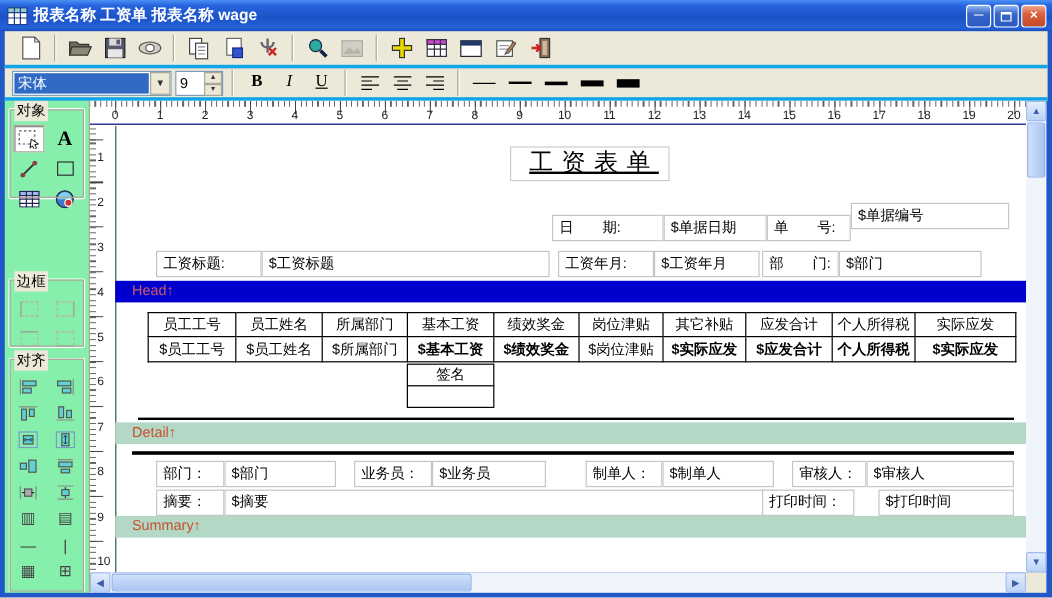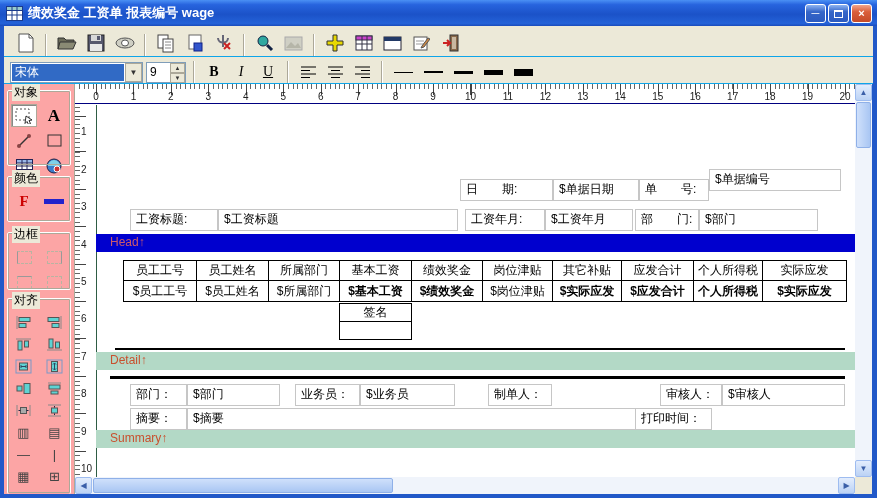--- a/index.html
+++ b/index.html
@@ -17,40 +17,40 @@
     display:flex;align-items:center;padding:0 6px;color:#fff;font-weight:bold;font-size:13px;
   }
   .titlebar .ticon{width:17px;height:15px;margin-right:5px;}
   .winbtns{position:absolute;right:5px;top:4px;display:flex;gap:2px;}
   .wbtn{width:21px;height:19px;border:1px solid #fff;border-radius:3px;color:#fff;
     display:flex;align-items:center;justify-content:center;font-size:11px;line-height:1;
     background:linear-gradient(180deg,#8EB4F2,#3566C8 40%,#2B5AC0);}
   .wbtn.close{background:linear-gradient(180deg,#F2A48B,#DA5F3B 40%,#C44A28);}
   .maxglyph{width:9px;height:8px;border:1px solid #fff;border-top:2px solid #fff;display:block;}
   
-  .tb{position:absolute;left:4px;width:869px;background:#ECE9D8;border-bottom:1px solid #0ea5e9;display:flex;align-items:flex-end;}
+  .tb{position:absolute;left:4px;width:869px;background:#ECE9D8;border-bottom:3px solid #0ea5e9;display:flex;align-items:center;}
   .tb1{top:26px;height:31px;padding-left:8px;gap:2px;}
   .tb2{top:57px;height:27px;padding-left:6px;gap:3px;}
   .tbtn{width:27px;height:26px;display:flex;align-items:center;justify-content:center;border:1px solid transparent;}
   .vsep{width:2px;height:22px;border-left:1px solid #ACA899;border-right:1px solid #FFF;margin:0 4px;}
   
   .combo{width:133px;height:21px;background:#fff;border:1px solid #7F9DB9;display:flex;align-items:center;}
   .combo .sel{flex:1;background:#316AC5;color:#fff;padding:1px 3px;margin:1px;height:17px;line-height:15px;}
   .combo .drop{width:17px;height:19px;background:#ECE9D8;border:1px solid #ACA899;font-size:8px;
     display:flex;align-items:center;justify-content:center;color:#333;}
   .spin{width:40px;height:21px;background:#fff;border:1px solid #7F9DB9;display:flex;}
   .spin .val{flex:1;padding:2px 3px;}
   .spin .btns{width:15px;display:flex;flex-direction:column;}
   .spin .btns div{flex:1;background:#ECE9D8;border:1px solid #ACA899;font-size:6px;line-height:8px;text-align:center;color:#333;}
   .fmtbtn{width:24px;height:22px;display:flex;align-items:center;justify-content:center;
     font-family:"Liberation Serif","DejaVu Serif",serif;font-size:14px;}
   .linebtn{width:27px;height:22px;display:flex;align-items:center;justify-content:center;}
   .linebtn div{width:19px;background:#000;}
   
-  .sidebar{position:absolute;left:4px;top:84px;width:71px;height:410px;background:#fca5a5;overflow:hidden;
+  .sidebar{position:absolute;left:4px;top:84px;width:71px;height:410px;background:#86efac;overflow:hidden;
     border-right:1px solid #ACA899;}
   .group{position:absolute;left:3px;width:64px;border:1px solid #fff;outline:1px solid #ACA899;outline-offset:-2px;
     border-radius:2px;padding-top:10px;}
   .gtitle{position:absolute;top:-7px;left:4px;background:#ECE9D8;padding:0 2px;font-size:12px;color:#000;}
   .grid2{display:flex;flex-wrap:wrap;justify-content:space-around;padding:2px 1px 4px;}
   .sbtn{width:26px;height:23px;display:flex;align-items:center;justify-content:center;margin:1px 0;}
   .sbtn.pressed{border:1px solid #ACA899;background:#fff;box-shadow:inset 1px 1px 0 #888;}
   .glyphA{font-family:"Liberation Serif","DejaVu Serif",serif;font-weight:bold;font-size:17px;}
   .glyphF{font-family:"Liberation Serif","DejaVu Serif",serif;font-weight:bold;font-size:15px;color:#CC0000;}
   .bluebar{width:20px;height:5px;background:#2222CC;}
@@ -107,21 +107,21 @@
 <div id="app">
 
   <div class="titlebar">
     <svg class="ticon" viewBox="0 0 17 15">
       <rect x="0.5" y="0.5" width="16" height="14" fill="#fff" stroke="#1a3a8c"></rect>
       <rect x="0.5" y="0.5" width="16" height="4" fill="#9cc" stroke="#1a3a8c"></rect>
       <line x1="6" y1="0" x2="6" y2="15" stroke="#1a3a8c"></line>
       <line x1="11" y1="0" x2="11" y2="15" stroke="#1a3a8c"></line>
       <line x1="0" y1="9" x2="17" y2="9" stroke="#1a3a8c"></line>
     </svg>
-    <span>绩效奖金 工资单 报表编号 wage</span>
+    <span>报表名称 工资单 报表名称 wage</span>
     <div class="winbtns">
       <div class="wbtn">─</div>
       <div class="wbtn">
           <span class="maxglyph"></span>
         </div>
       <div class="wbtn close">×</div>
     </div>
   </div>
 
   <div class="tb tb1">
@@ -328,31 +328,20 @@
         <div class="sbtn">
           <svg width="16" height="16" viewBox="0 0 16 16">
             <circle cx="8" cy="8" r="7" fill="#3a7ccc" stroke="#224"></circle>
             <path d="M2 8 a6 6 0 0 1 12 0" fill="#7fd0e8"></path>
             <circle cx="11" cy="11" r="3" fill="#cc3333" stroke="#fff"></circle>
           </svg>
         </div>
       </div>
     </div>
 
-    <div class="group" style="top:92px;height:46px">
-      <span class="gtitle">颜色</span>
-      <div class="grid2">
-        <div class="sbtn">
-          <span class="glyphF">F</span>
-        </div>
-        <div class="sbtn">
-          <span class="bluebar"></span>
-        </div>
-      </div>
-    </div>
 
     <div class="group" style="top:148px;height:58px">
       <span class="gtitle">边框</span>
       <div class="grid2">
         <div class="sbtn">
             <span class="dashedbox" style="border-left:1px solid #999"></span>
           </div>
         <div class="sbtn">
             <span class="dashedbox" style="border-right:1px solid #999"></span>
           </div>
@@ -459,20 +448,21 @@
           </div>
       </div>
     </div>
   </div>
 
   <div class="canvas">
     <div class="hruler"><span><span class="hrnum" style="left: 21px;">0</span><span class="hrnum" style="left: 58.45px;">1</span><span class="hrnum" style="left: 95.9px;">2</span><span class="hrnum" style="left: 133.35px;">3</span><span class="hrnum" style="left: 170.8px;">4</span><span class="hrnum" style="left: 208.25px;">5</span><span class="hrnum" style="left: 245.7px;">6</span><span class="hrnum" style="left: 283.15px;">7</span><span class="hrnum" style="left: 320.6px;">8</span><span class="hrnum" style="left: 358.05px;">9</span><span class="hrnum" style="left: 395.5px;">10</span><span class="hrnum" style="left: 432.95px;">11</span><span class="hrnum" style="left: 470.4px;">12</span><span class="hrnum" style="left: 507.85px;">13</span><span class="hrnum" style="left: 545.3px;">14</span><span class="hrnum" style="left: 582.75px;">15</span><span class="hrnum" style="left: 620.2px;">16</span><span class="hrnum" style="left: 657.65px;">17</span><span class="hrnum" style="left: 695.1px;">18</span><span class="hrnum" style="left: 732.55px;">19</span><span class="hrnum" style="left: 770px;">20</span></span></div>
     <div class="vruler"><span><span class="vrnum" style="top: 21.4px;">1</span><span class="vrnum" style="top: 58.8px;">2</span><span class="vrnum" style="top: 96.2px;">3</span><span class="vrnum" style="top: 133.6px;">4</span><span class="vrnum" style="top: 171px;">5</span><span class="vrnum" style="top: 208.4px;">6</span><span class="vrnum" style="top: 245.8px;">7</span><span class="vrnum" style="top: 283.2px;">8</span><span class="vrnum" style="top: 320.6px;">9</span><span class="vrnum" style="top: 358px;">10</span></span></div>
     <div class="pageedge"></div>
 
+    <div class="ptitle">工资表单</div>
 
     <div class="fbox" style="left:385px;top:95px;width:93px">日　　期:</div>
     <div class="fbox" style="left:478px;top:95px;width:86px">$单据日期</div>
     <div class="fbox" style="left:564px;top:95px;width:70px">单　　号:</div>
     <div class="fbox" style="left:634px;top:85px;width:132px">$单据编号</div>
 
     <div class="fbox" style="left:55px;top:125px;width:88px">工资标题:</div>
     <div class="fbox" style="left:143px;top:125px;width:240px">$工资标题</div>
     <div class="fbox" style="left:390px;top:125px;width:80px">工资年月:</div>
     <div class="fbox" style="left:470px;top:125px;width:88px">$工资年月</div>
@@ -516,26 +506,28 @@
     <div class="signempty"></div>
 
     <div class="hline" style="left:40px;top:264px;width:730px;height:2px"></div>
     <div class="hline" style="left:35px;top:292px;width:735px;height:3px"></div>
 
     <div class="fbox" style="left:55px;top:300px;width:57px">部门：</div>
     <div class="fbox" style="left:112px;top:300px;width:93px">$部门</div>
     <div class="fbox" style="left:220px;top:300px;width:65px">业务员：</div>
     <div class="fbox" style="left:285px;top:300px;width:95px">$业务员</div>
     <div class="fbox" style="left:413px;top:300px;width:64px">制单人：</div>
+    <div class="fbox" style="left:477px;top:300px;width:93px">$制单人</div>
     <div class="fbox" style="left:585px;top:300px;width:62px">审核人：</div>
     <div class="fbox" style="left:647px;top:300px;width:123px">$审核人</div>
 
     <div class="fbox" style="left:55px;top:324px;width:57px">摘要：</div>
     <div class="fbox" style="left:112px;top:324px;width:461px">$摘要</div>
     <div class="fbox" style="left:560px;top:324px;width:77px">打印时间：</div>
+    <div class="fbox" style="left:657px;top:324px;width:113px">$打印时间</div>
   </div>
 
   <div class="vscroll">
     <div class="sbarrow" style="left:0;top:0">▲</div>
     <div class="sthumbV"></div>
     <div class="sbarrow" style="left:0;bottom:0">▼</div>
   </div>
   <div class="hscroll">
     <div class="sbarrow" style="left:0;top:0">◀</div>
     <div class="sthumbH"></div>

